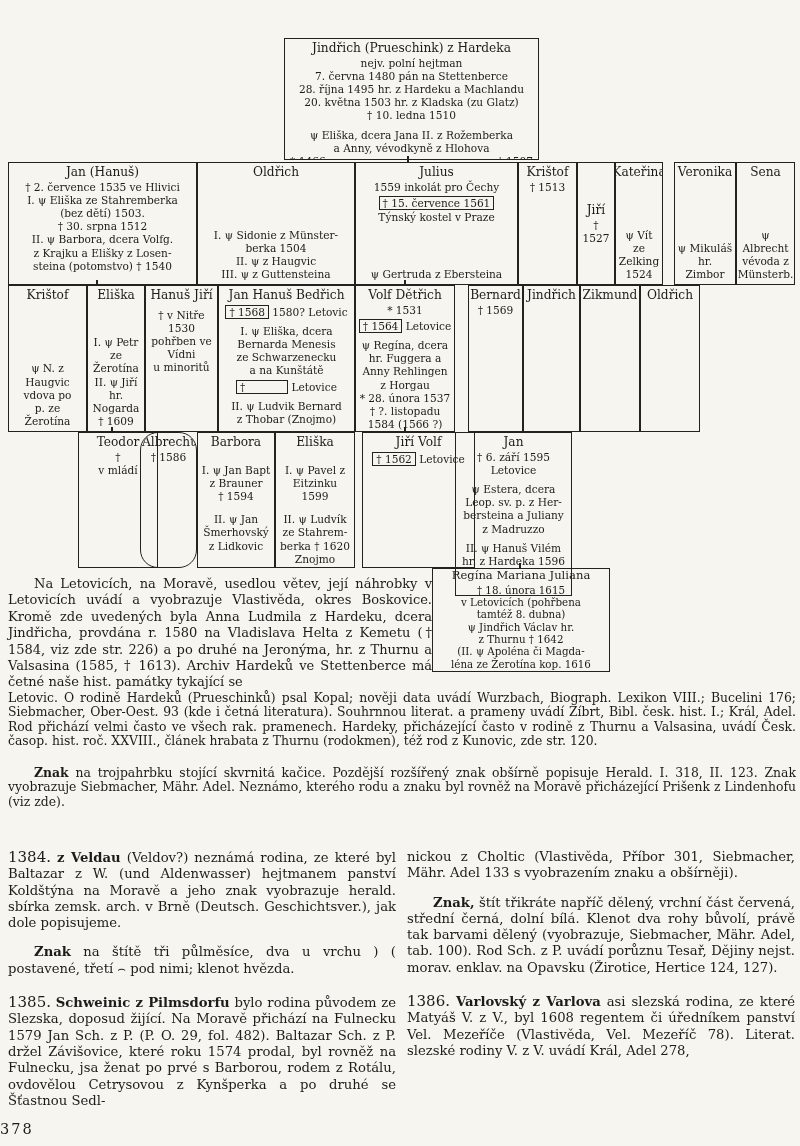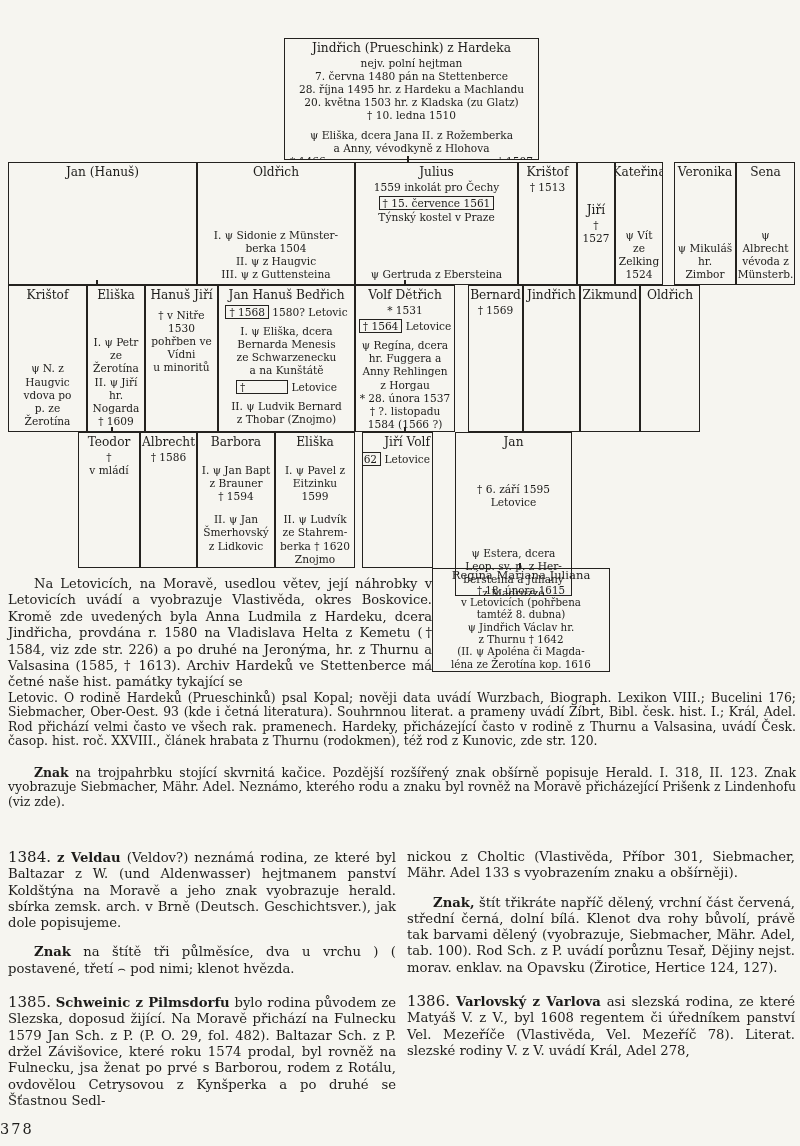--- a/index.html
+++ b/index.html
@@ -64,20 +64,27 @@
 
     <div class="tick" style="left:407px;top:156px;"></div>
     <div class="tick" style="left:96px;top:280px;"></div>
     <div class="tick" style="left:404px;top:280px;"></div>
     <div class="tick" style="left:111px;top:427px;"></div>
     <div class="tick" style="left:404px;top:427px;"></div>
     <div class="tick" style="left:519px;top:563px;"></div>
 
     <div class="cell" style="left:8px;top:162px;width:189px;height:123px;align-items:center;">
       <div class="ct">Jan (Hanuš)</div>
+      <div class="cb">† 2. července 1535 ve Hlivici
+I. ψ Eliška ze Stahremberka
+(bez dětí) 1503.
+† 30. srpna 1512
+II. ψ Barbora, dcera Volfg.
+z Krajku a Elišky z Losen-
+steina (potomstvo) † 1540</div>
     </div>
     <div class="cell" style="left:197px;top:162px;width:158px;height:123px;">
       <div class="ct">Oldřich</div>
       <div class="cf">I. ψ Sidonie z Münster-
 berka 1504
 II. ψ z Haugvic
 III. ψ z Guttensteina</div>
     </div>
     <div class="cell" style="left:355px;top:162px;width:163px;height:123px;">
       <div class="ct">Julius</div>
@@ -167,26 +174,26 @@
     <div class="cell" style="left:523px;top:285px;width:57px;height:147px;">
       <div class="ct">Jindřich</div>
     </div>
     <div class="cell" style="left:580px;top:285px;width:60px;height:147px;">
       <div class="ct">Zikmund</div>
     </div>
     <div class="cell" style="left:640px;top:285px;width:60px;height:147px;">
       <div class="ct">Oldřich</div>
     </div>
 
-    <div class="cell" style="left:78px;top:432px;width:62px;height:136px;">
+    <div class="cell" style="left:78px;top:432px;width:80px;height:136px;">
       <div class="ct">Teodor</div>
       <div class="cb">†
 v mládí</div>
     </div>
-    <div class="cell" style="left:140px;top:432px;width:57px;height:136px;">
+    <div class="cell" style="left:140px;top:432px;width:57px;height:136px;border-radius:18px;">
       <div class="ct">Albrecht</div>
       <div class="cb">† 1586</div>
     </div>
     <div class="cell" style="left:197px;top:432px;width:78px;height:136px;">
       <div class="ct">Barbora</div>
       <div class="cb mt14">I. ψ Jan Bapt
 z Brauner
 † 1594</div>
       <div class="cb mt10">II. ψ Jan
 Šmerhovský
@@ -194,25 +201,25 @@
     </div>
     <div class="cell" style="left:275px;top:432px;width:80px;height:136px;">
       <div class="ct">Eliška</div>
       <div class="cb mt14">I. ψ Pavel z
 Eitzinku 1599</div>
       <div class="cb mt10">II. ψ Ludvík
 ze Stahrem-
 berka † 1620
 Znojmo</div>
     </div>
-    <div class="cell" style="left:362px;top:432px;width:71px;height:136px;align-items:flex-end;">
+    <div class="cell" style="left:362px;top:432px;width:113px;height:136px;">
       <div class="ct">Jiří Volf</div>
       <div class="boxline"><span class="dbox">† 1562</span><span> Letovice</span></div>
     </div>
-    <div class="cell" style="left:455px;top:432px;width:117px;height:164px;gap:32px;">
+    <div class="cell" style="left:455px;top:432px;width:117px;height:164px;">
       <div class="ct">Jan</div>
       <div class="cb">† 6. září 1595
 Letovice</div>
       <div class="cb mt6">ψ Estera, dcera
 Leop. sv. p. z Her-
 bersteina a Juliany
 z Madruzzo</div>
       <div class="cb mt6">II. ψ Hanuš Vilém
 hr. z Hardeka 1596</div>
     </div>

